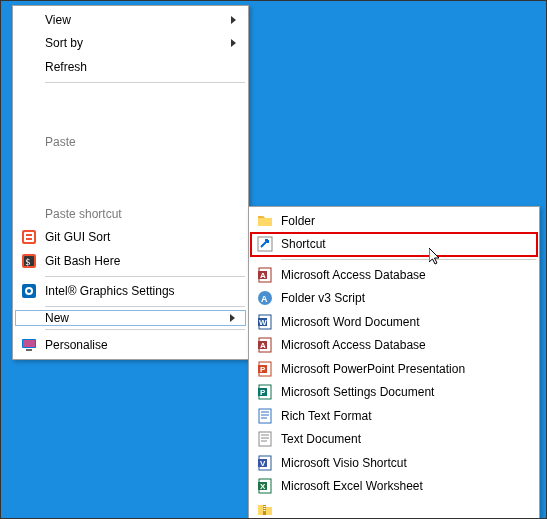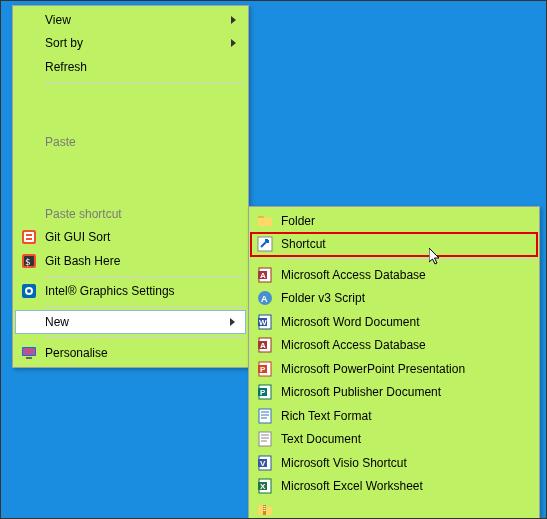--- a/index.html
+++ b/index.html
@@ -10,21 +10,21 @@
     background: #1a8de0;
     font-family: "Segoe UI", Tahoma, sans-serif;
     font-size: 12px;
     color: #000;
     position: relative;
     overflow: hidden;
     border: 1px solid #333;
   }
   .menu {
     position: absolute;
-    background: #bef264;
+    background: #ffffff;
     border: 1px solid #a0a0a0;
     box-shadow: 2px 2px 4px rgba(0,0,0,0.25);
     padding: 2px;
     text-align: right;
   }
   .menu.primary {
     left: 11px;
     top: 4px;
     width: 237px;
   }
@@ -35,21 +35,21 @@
   }
   .item {
     display: flex;
     align-items: center;
     height: 23.5px;
     padding: 0 30px 0 30px;
     position: relative;
     white-space: nowrap;
   }
   .item.disabled { color: #7a7a7a; margin-top: 48px; }
-  .item.hovered { background: #fff; border: 1px solid #8bb7e0; padding-right:29px; padding-left:29px; height:24px;}
+  .item.hovered { background: #fff; border: 1px solid #8bb7e0; padding-right:29px; padding-left:29px; height:16px;}
   .item.highlight { outline: 2px solid #e00000; outline-offset: -1px; }
   .sep {
     height: 1px;
     margin: 3px 1px 3px 30px;
     background: #d0d0d0;
   }
   .icon {
     position: absolute;
     left: 5px;
     width: 18px;
@@ -216,21 +216,21 @@
     <span>Microsoft PowerPoint Presentation</span>
   </div>
   <div class="item">
     <span class="icon">
       <svg width="16" height="16">
           <rect x="2" y="1" width="12" height="14" fill="#fff" stroke="#107050"></rect>
           <rect x="1" y="4" width="9" height="8" fill="#077568"></rect>
           <text x="3" y="11" font-size="8" fill="#fff" font-weight="bold">P</text>
         </svg>
     </span>
-    <span>Microsoft Publisher Document</span>
+    <span>Microsoft Settings Document</span>
   </div>
   <div class="item">
     <span class="icon">
       <svg width="16" height="16">
           <rect x="2" y="1" width="12" height="14" fill="#fff" stroke="#3070c0"></rect>
           <line x1="4" y1="4" x2="12" y2="4" stroke="#3070c0"></line>
           <line x1="4" y1="7" x2="12" y2="7" stroke="#3070c0"></line>
           <line x1="4" y1="10" x2="10" y2="10" stroke="#3070c0"></line>
         </svg>
     </span>

